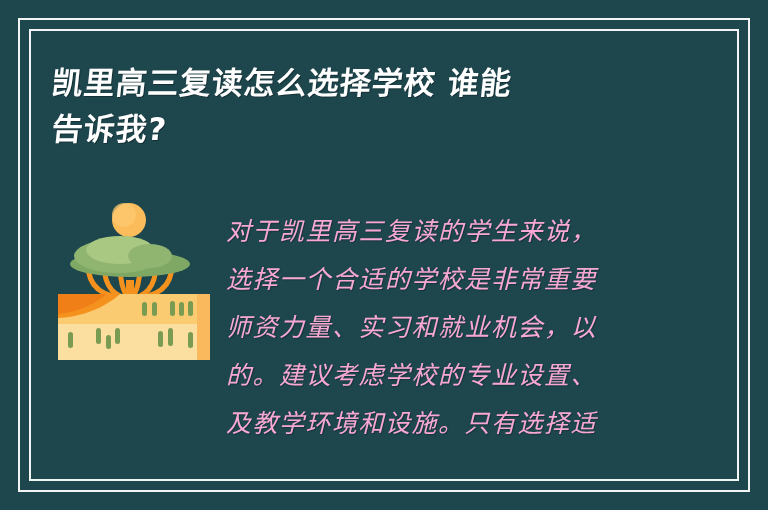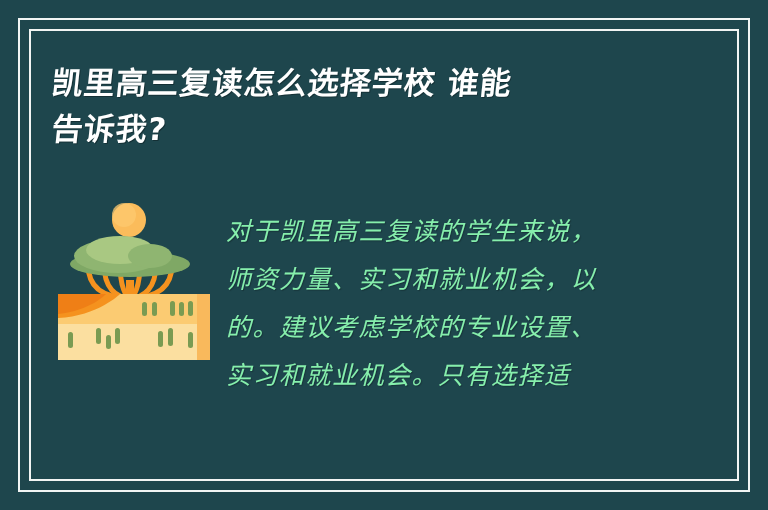--- a/index.html
+++ b/index.html
@@ -83,21 +83,21 @@
 
   
   .body-copy {
     position: absolute;
     left: 226px;
     top: 208px;
     width: 430px;
   }
   .body-line {
     display: block;
-    color: #86efac;
+    color: #f9a8d4;
     font-size: 25px;
     line-height: 48px;
     letter-spacing: 1.5px;
     font-family: "DejaVu Serif", "Liberation Serif", serif;
     font-style: italic;
     white-space: nowrap;
     text-shadow: 1px 1px 1px rgba(0,0,0,0.25);
   }
 </style>
 </head>
@@ -161,18 +161,19 @@
         <rect x="57" y="130" width="5" height="16" rx="2.5"></rect>
         <rect x="100" y="133" width="5" height="16" rx="2.5"></rect>
         <rect x="110" y="130" width="5" height="18" rx="2.5"></rect>
         <rect x="130" y="134" width="5" height="16" rx="2.5"></rect>
       </g>
     </svg>
   </div>
 
   <div class="body-copy">
     <span class="body-line">对于凯里高三复读的学生来说，</span>
+    <span class="body-line">选择一个合适的学校是非常重要</span>
     <span class="body-line">师资力量、实习和就业机会，以</span>
     <span class="body-line">的。建议考虑学校的专业设置、</span>
-    <span class="body-line">实习和就业机会。只有选择适</span>
+    <span class="body-line">及教学环境和设施。只有选择适</span>
   </div>
 
 </div>
 
 </body></html>

